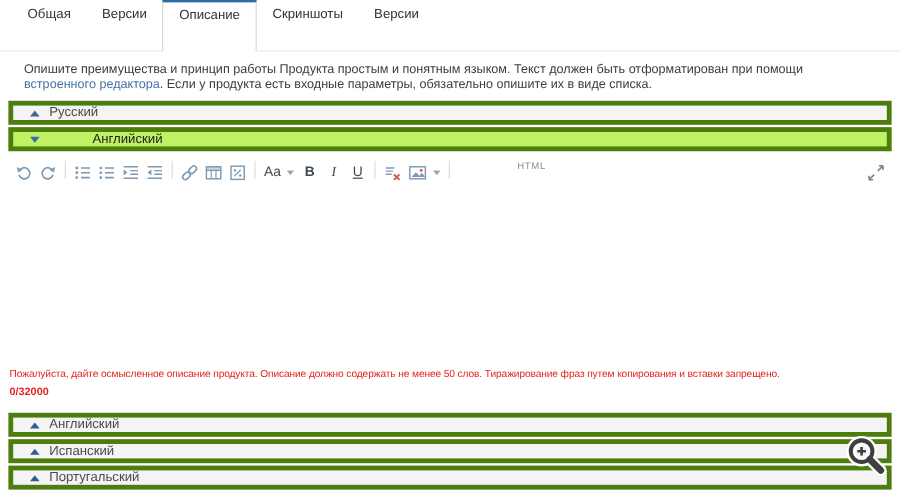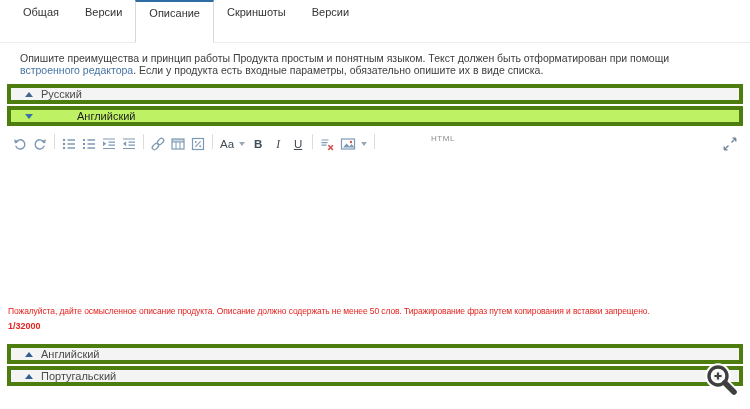--- a/index.html
+++ b/index.html
@@ -183,27 +183,31 @@
       <div class="tbtn">
         <svg width="16" height="16" viewBox="0 0 16 16">
             <g stroke="#6f8296" stroke-width="1.3" fill="none">
               <path d="M9.5 6.5L13.8 2.2M13.8 2.2h-3.4M13.8 2.2v3.4M6.5 9.5L2.2 13.8M2.2 13.8h3.4M2.2 13.8v-3.4"></path>
             </g>
           </svg>
       </div>
     </div>
     <div class="edit-area"></div>
     <div class="err">Пожалуйста, дайте осмысленное описание продукта. Описание должно содержать не менее 50 слов. Тиражирование фраз путем копирования и вставки запрещено.</div>
-    <div class="counter">1/32000</div>
+    <div class="counter">0/32000</div>
   </div>
 
   <div class="bottom-sections">
     <div class="lang-bar">
       <span class="arr-up dark"></span>
       <span>Английский</span>
+    </div>
+    <div class="lang-bar">
+      <span class="arr-up dark"></span>
+      <span>Испанский</span>
     </div>
     <div class="lang-bar">
       <span class="arr-up dark"></span>
       <span>Португальский</span>
     </div>
   </div>
 
   <div class="zoom-overlay">
     <svg width="38" height="38" viewBox="0 0 38 38">
       <circle cx="15" cy="15" r="9" fill="none" stroke="#ffffff" stroke-width="7.5"></circle>

